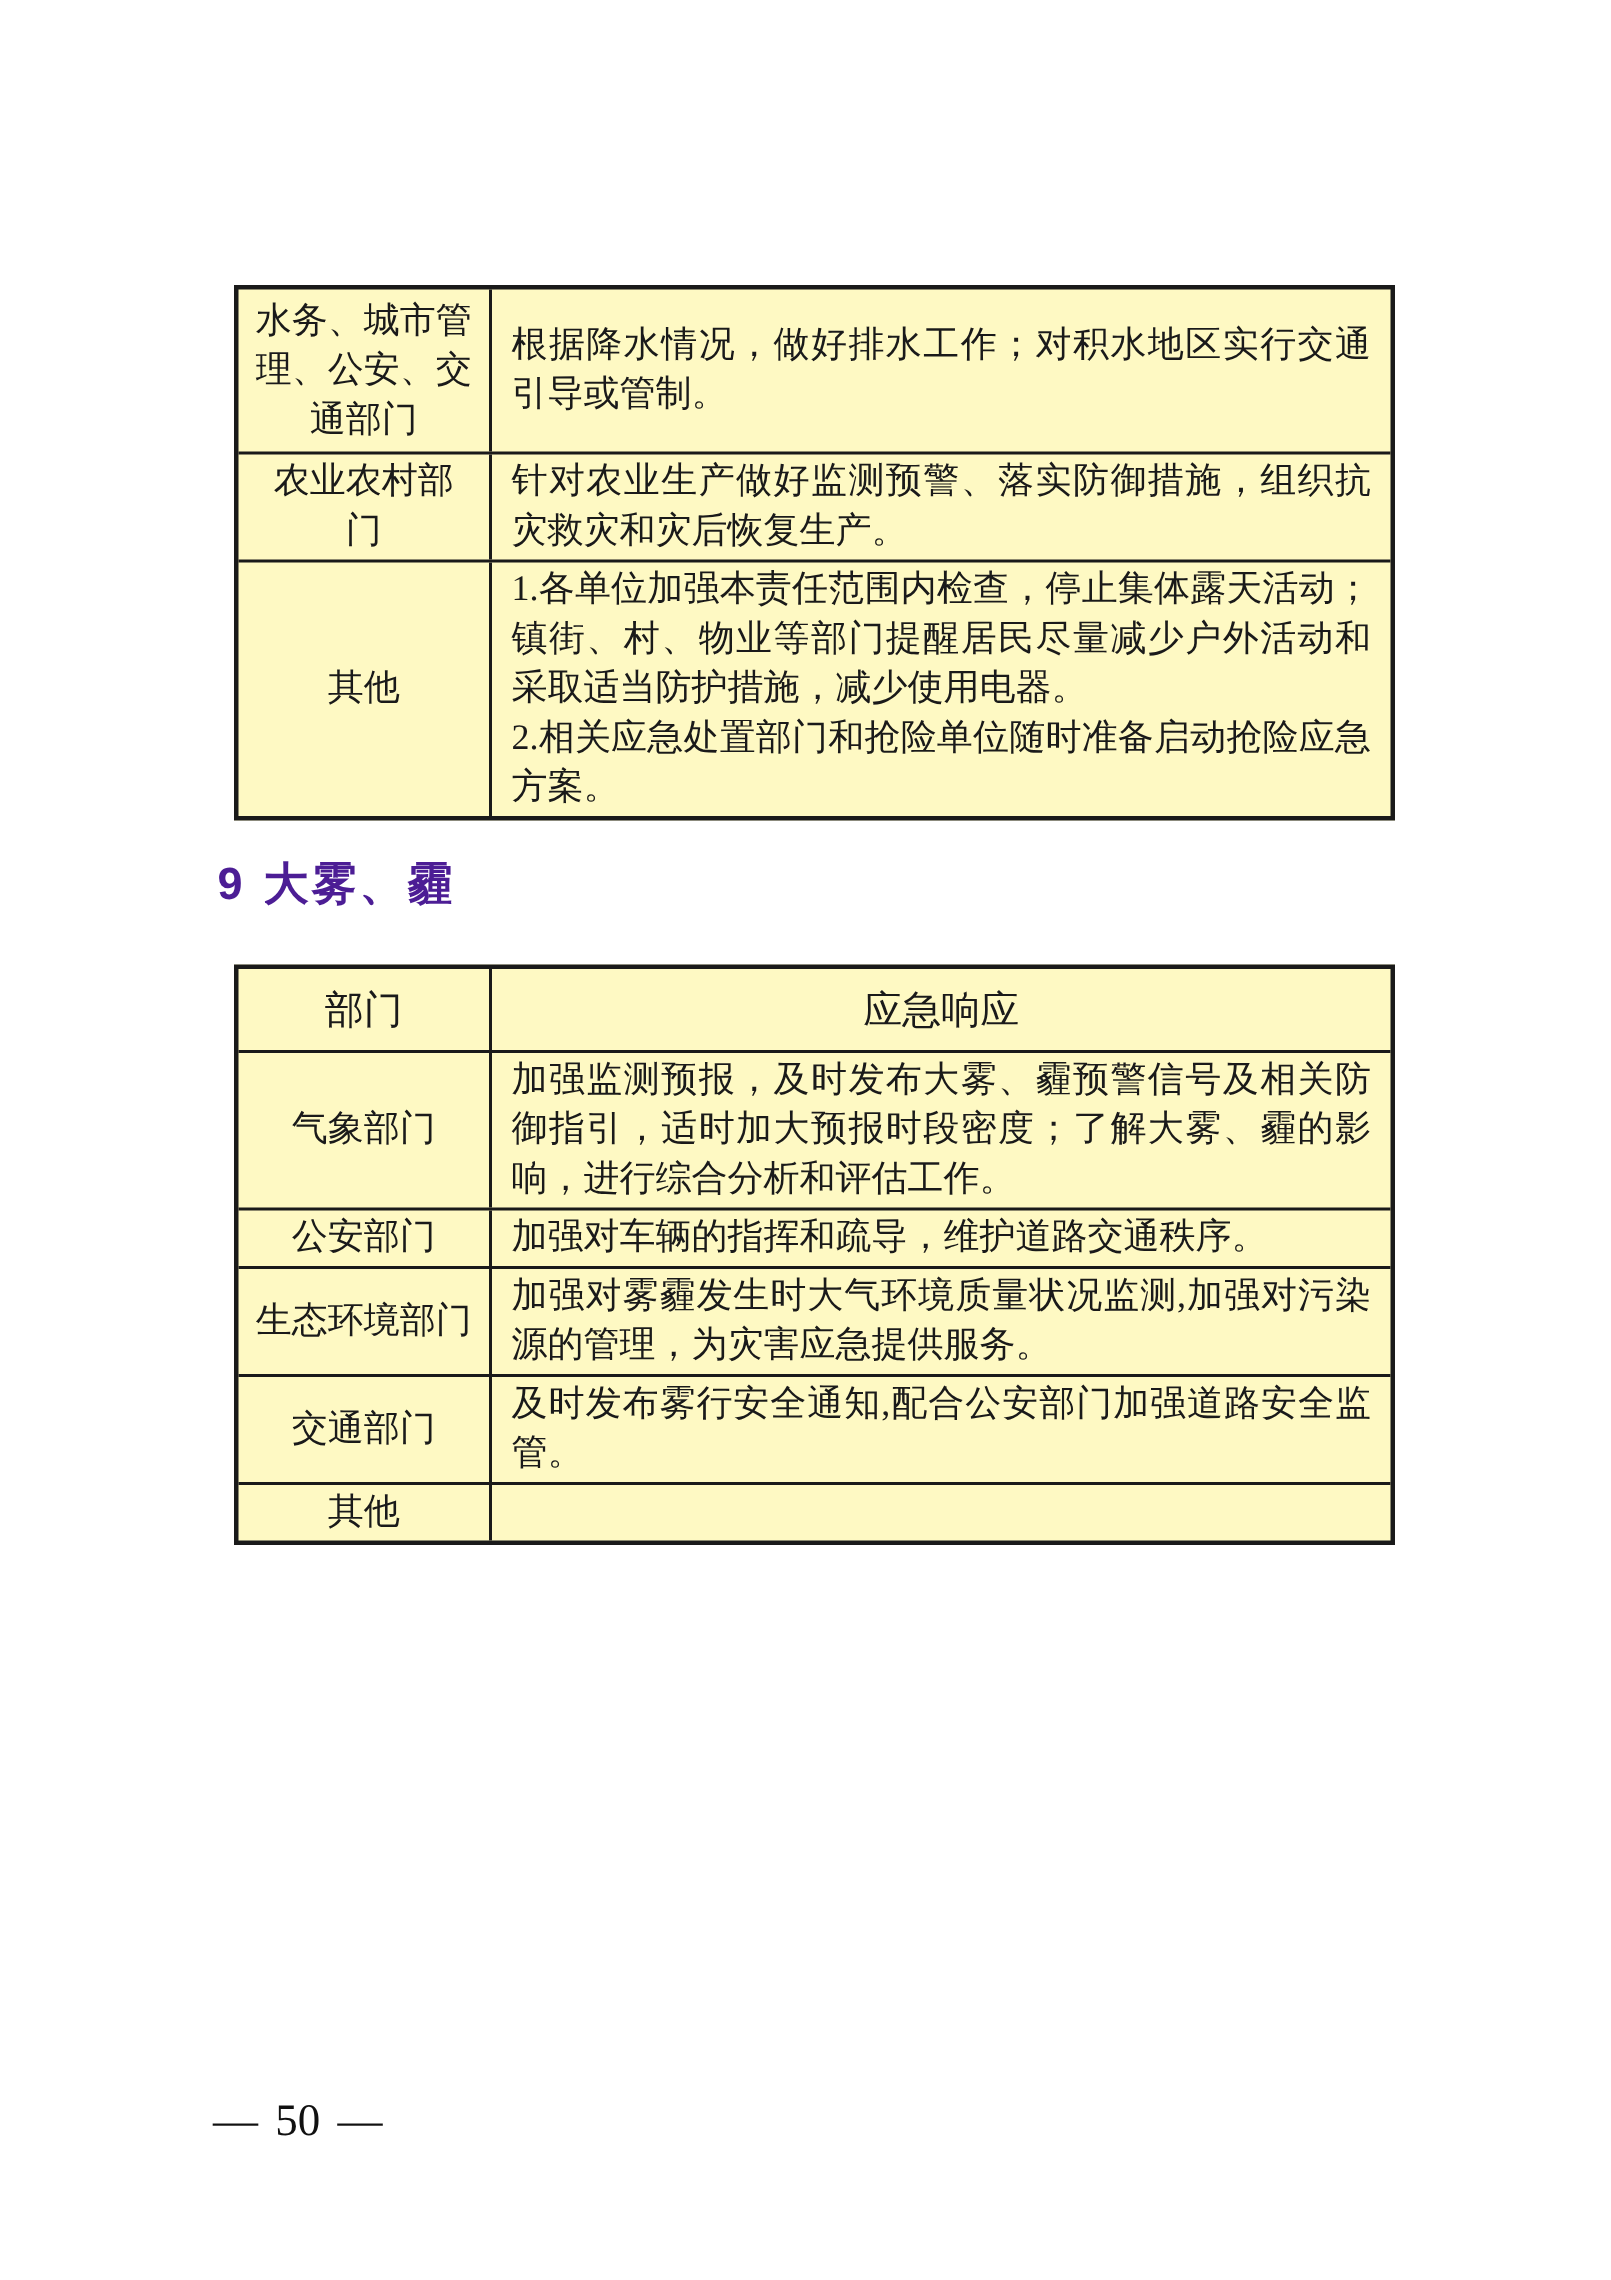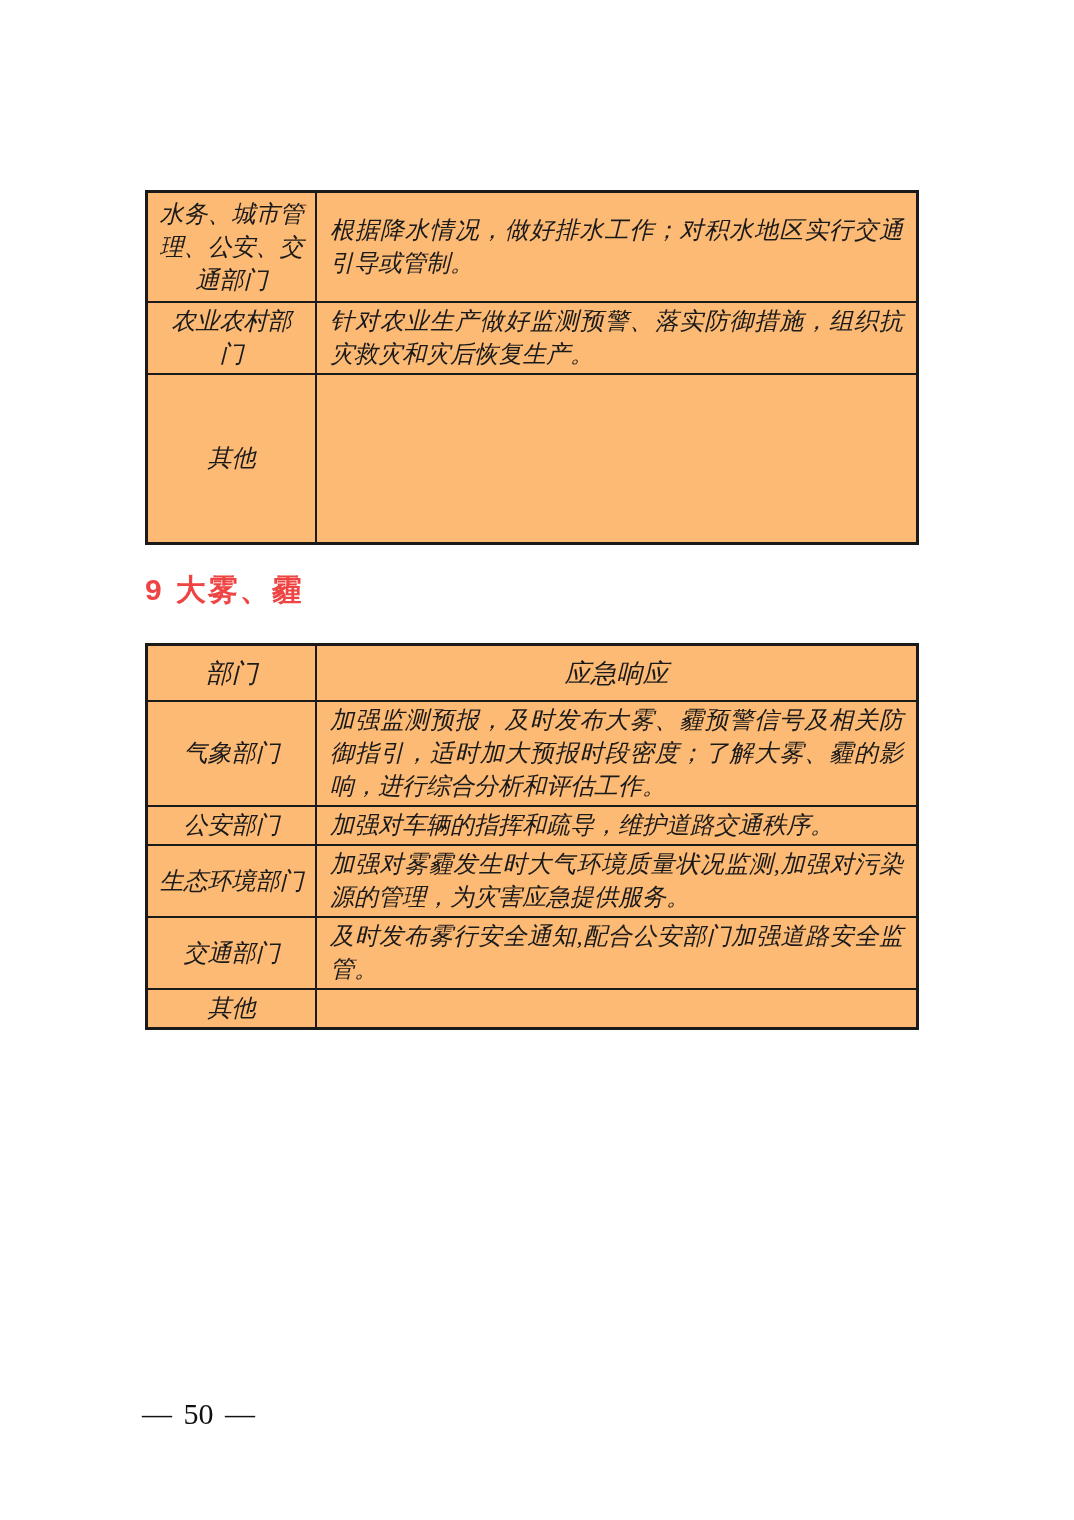--- a/index.html
+++ b/index.html
@@ -14,25 +14,24 @@
     margin: 0 auto;
     background: #ffffff;
     color: #1a1a1a;
     font-family: "Liberation Serif", "DejaVu Serif", serif;
     overflow: hidden;
   }
 
   
   .doc-table {
     position: absolute;
-    left: 145px;
+    left: 156px;
     width: 768px;
     border: 3px solid #1a1a1a;
-    background: #fdba74;
-    font-style: italic;
+    background: #fef9c3;
   }
   .t1 { top: 190px; }
   .t2 { top: 643px; }
 
   .row {
     display: grid;
     grid-template-columns: 169px 1fr;
     border-top: 2px solid #1a1a1a;
   }
   .row:first-child { border-top: none; }
@@ -75,21 +74,21 @@
 
   
   .section-heading {
     position: absolute;
     left: 145px;
     top: 573px;
     font-family: "Liberation Sans", "DejaVu Sans", sans-serif;
     font-weight: bold;
     font-size: 30px;
     line-height: 34px;
-    color: #ef4444;
+    color: #4c1d95;
   }
   .section-heading .num { margin-right: 14px; letter-spacing: 0; }
   .section-heading .ttl { letter-spacing: 2px; }
 
   
   .page-number {
     position: absolute;
     left: 142px;
     top: 1398px;
     font-family: "Liberation Serif", "DejaVu Serif", serif;
@@ -120,20 +119,24 @@
         <div class="txt">农业农村部
 门</div>
       </div>
       <div class="cell cell-resp">
         <div class="txt">针对农业生产做好监测预警、落实防御措施，组织抗灾救灾和灾后恢复生产。</div>
       </div>
     </div>
     <div class="row">
       <div class="cell cell-dept">
         <div class="txt">其他</div>
+      </div>
+      <div class="cell cell-resp">
+        <div class="txt">1.各单位加强本责任范围内检查，停止集体露天活动；镇街、村、物业等部门提醒居民尽量减少户外活动和采取适当防护措施，减少使用电器。
+2.相关应急处置部门和抢险单位随时准备启动抢险应急方案。</div>
       </div>
     </div>
   </div>
 
   <div class="section-heading">
     <span class="num">9</span><span class="ttl">大雾、霾</span>
   </div>
 
   <div class="doc-table t2">
     <div class="row row-head">

